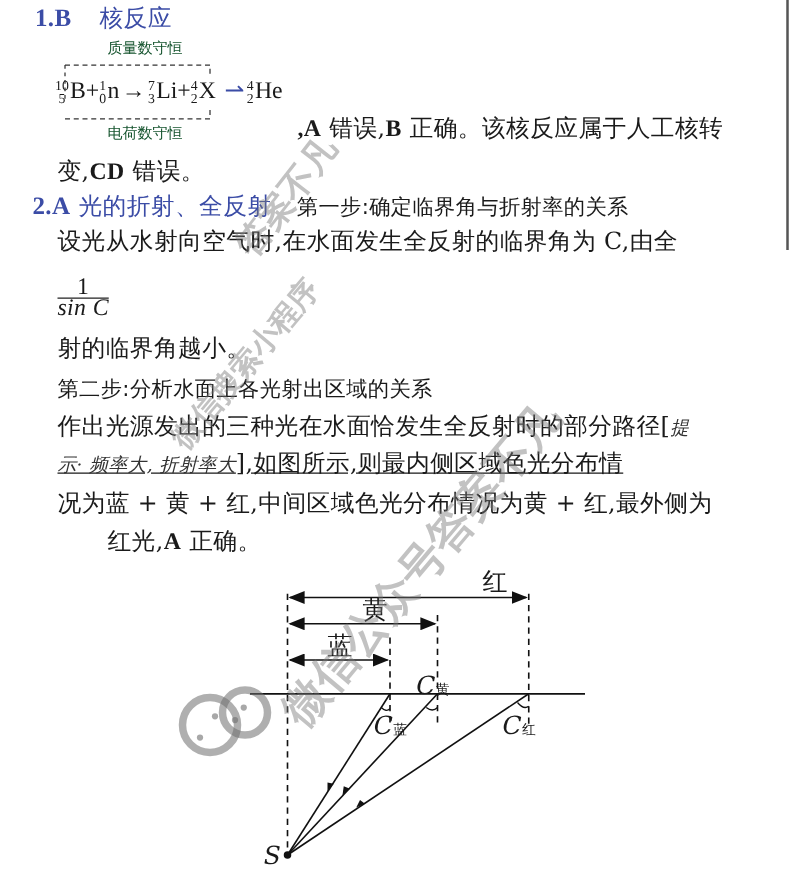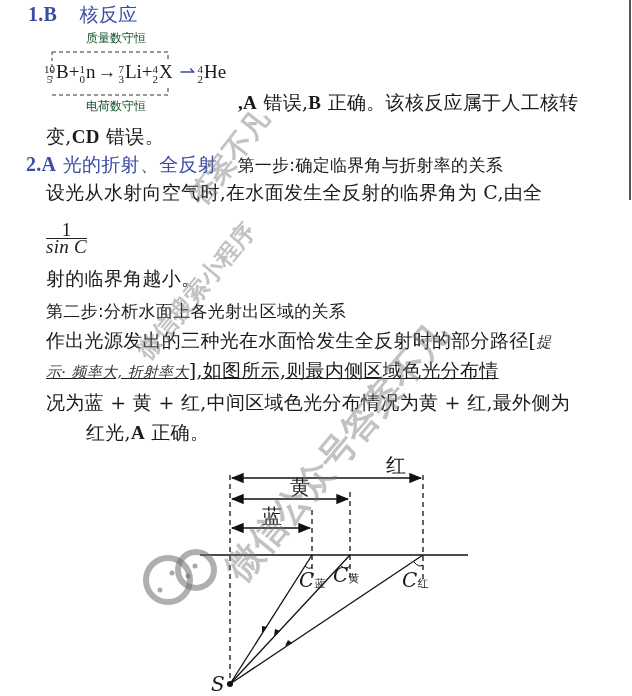--- a/index.html
+++ b/index.html
@@ -112,21 +112,21 @@
   <path d="M414 562 Q419 568 423 565" fill="none" stroke="#111" stroke-width="1"></path>
 
   <circle cx="230" cy="684" r="3" fill="#111"></circle>
 </svg>
 
 <div class="line" style="left:386px; top:452px; font-size:20px;">红</div>
 <div class="line" style="left:290px; top:474px; font-size:20px;">黄</div>
 <div class="line" style="left:262px; top:503px; font-size:20px;">蓝</div>
 
 <div class="line" style="left:299px; top:568px; font-style:italic; font-size:20px;"><span>C</span><span style="font-size:11px; font-style:normal;">蓝</span></div>
-<div class="line" style="left:333px; top:563px; font-style:italic; font-size:20px;"><span>C</span><span style="font-size:11px; font-style:normal;">黄</span></div>
+<div class="line" style="left:333px; top:536px; font-style:italic; font-size:20px;"><span>C</span><span style="font-size:11px; font-style:normal;">黄</span></div>
 <div class="line" style="left:402px; top:568px; font-style:italic; font-size:20px;"><span>C</span><span style="font-size:11px; font-style:normal;">红</span></div>
 <div class="line" style="left:211px; top:672px; font-style:italic; font-size:20px;">S</div>
 
 <div class="watermark" style="left:180px; top:190px; font-size:28px; transform:rotate(-52deg);">答案不凡</div>
 <div class="watermark" style="left:130px; top:345px; font-size:24px; transform:rotate(-50deg);">微信搜索小程序</div>
 <div class="watermark" style="left:215px; top:560px; font-size:36px; transform:rotate(-50deg);">微信公众号答案不凡</div>
 <svg width="632" height="696">
   <circle cx="168" cy="580" r="22" fill="none" stroke="rgba(110,110,110,0.55)" stroke-width="6"></circle>
   <circle cx="196" cy="570" r="18" fill="none" stroke="rgba(110,110,110,0.55)" stroke-width="6"></circle>
   <circle cx="160" cy="590" r="2.5" fill="rgba(110,110,110,0.6)"></circle>

